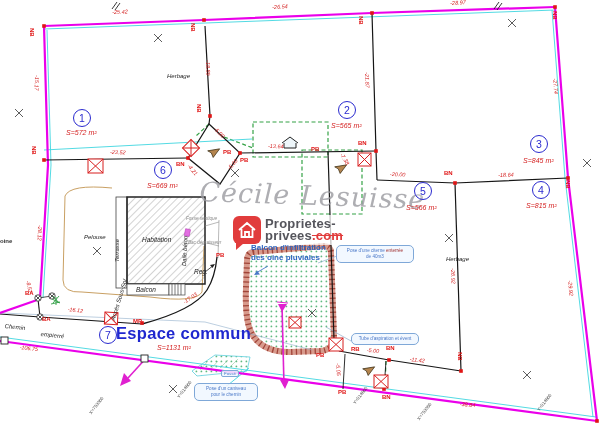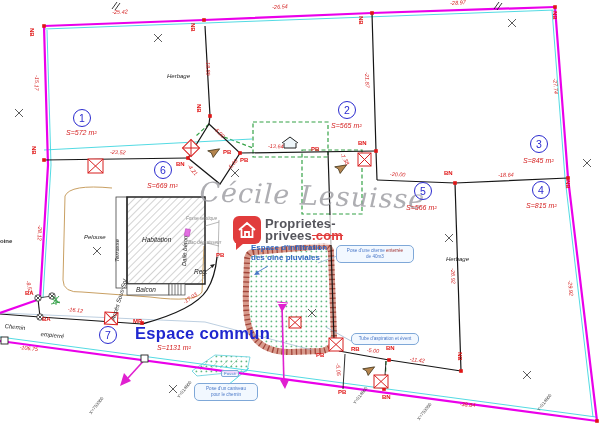--- a/index.html
+++ b/index.html
@@ -235,21 +235,21 @@
       <path d="M6,14 L14,7 L22,14 M8.5,13 L8.5,21 L19.5,21 L19.5,13 M12,21 L12,16 L16,16 L16,21" stroke="#fff" stroke-width="1.8" fill="none"></path>
     </svg>
   </div>
   <div class="logo-text">
     <div>Proprietes-</div>
     <div><span>privees</span><span class="logo-com">.com</span></div>
   </div>
 </div>
 
 <div class="bassin-label">
-  <div>Espace d'infiltration</div>
+  <div>Balcon d'infiltration</div>
       <div>des oine pluviales</div>
 </div>
 
 <div class="callout" style="left:336px;top:245px;width:78px;">
   <span>Pose d'une citerne </span><span class="hl">enterrée</span>
   <div>de 40m3</div>
 </div>
 <div class="callout" style="left:351px;top:333px;width:68px;">
   <span>Tube d'aspiration et évent</span>
 </div>
@@ -335,16 +335,16 @@
       <div class="p-circle" style="left: 530px; top: 135px;">3</div>
       <span class="area-label" style="left: 523px; top: 157px;">S=845 m²</span>
       <div class="p-circle" style="left: 532px; top: 181px;">4</div>
       <span class="area-label" style="left: 526px; top: 202px;">S=815 m²</span>
       <div class="p-circle" style="left: 414px; top: 182px;">5</div>
       <span class="area-label" style="left: 406px; top: 204px;">S=566 m²</span>
       <div class="p-circle" style="left: 154px; top: 161px;">6</div>
       <span class="area-label" style="left: 147px; top: 182px;">S=669 m²</span>
       <div class="p-circle" style="left: 99px; top: 326px;">7</div>
       <span class="area-label" style="left: 157px; top: 344px;">S=1131 m²</span>
-      <span class="commun-label" style="left: 135px; top: 324px;">Espace commun</span>
+      <span class="commun-label" style="left: 116px; top: 324px;">Espace commun</span>
     </div>
 
 </div>
 
 </body></html>

